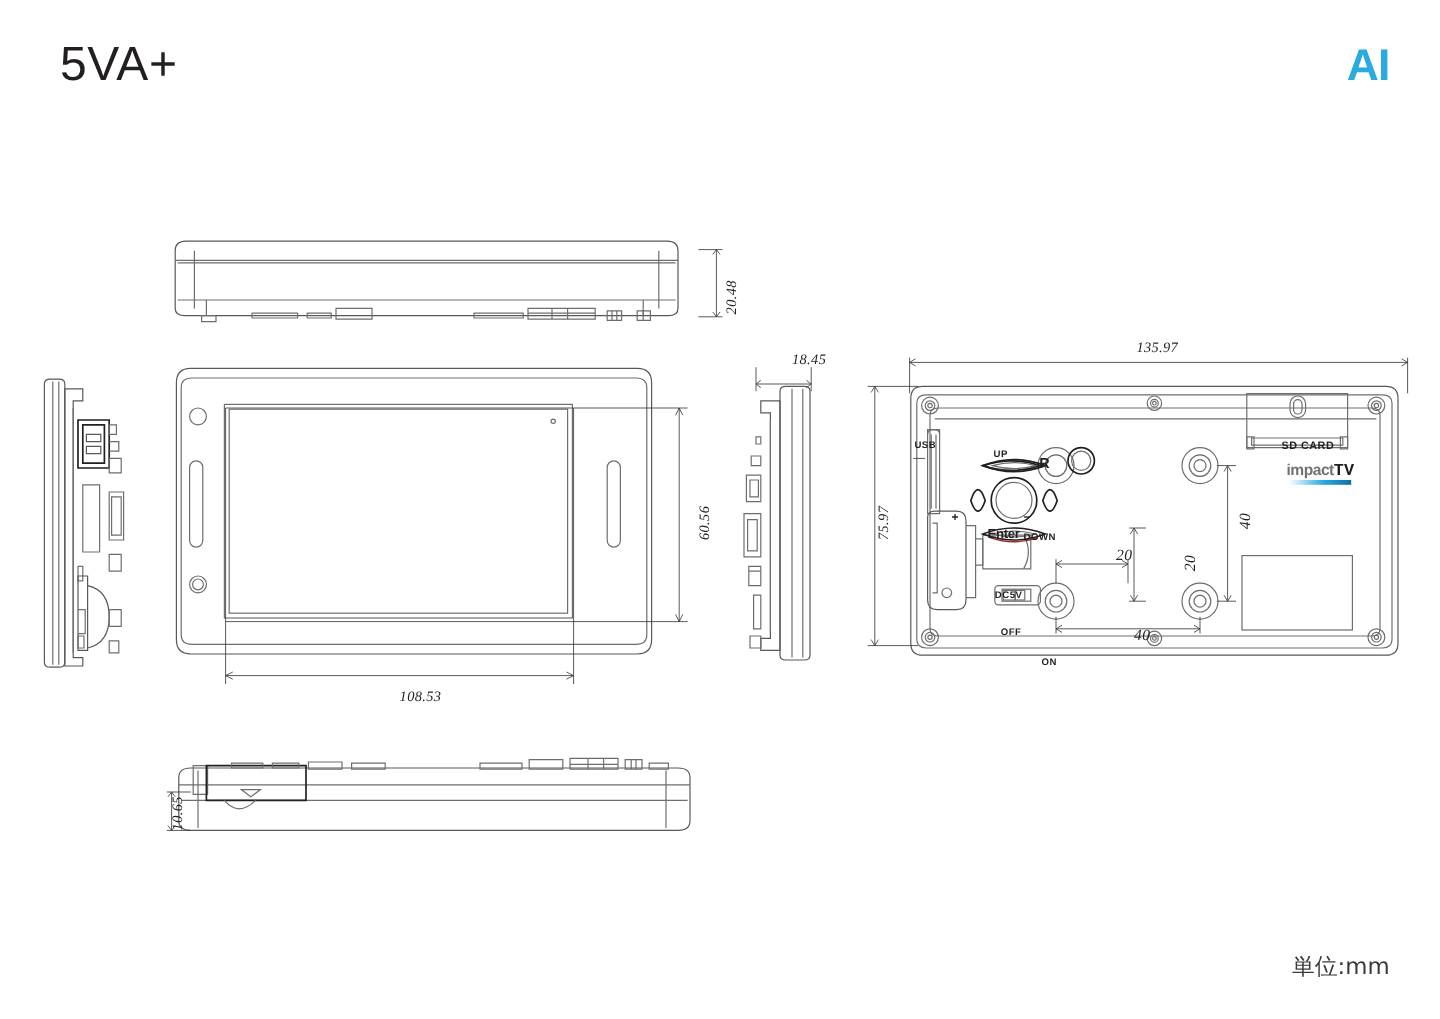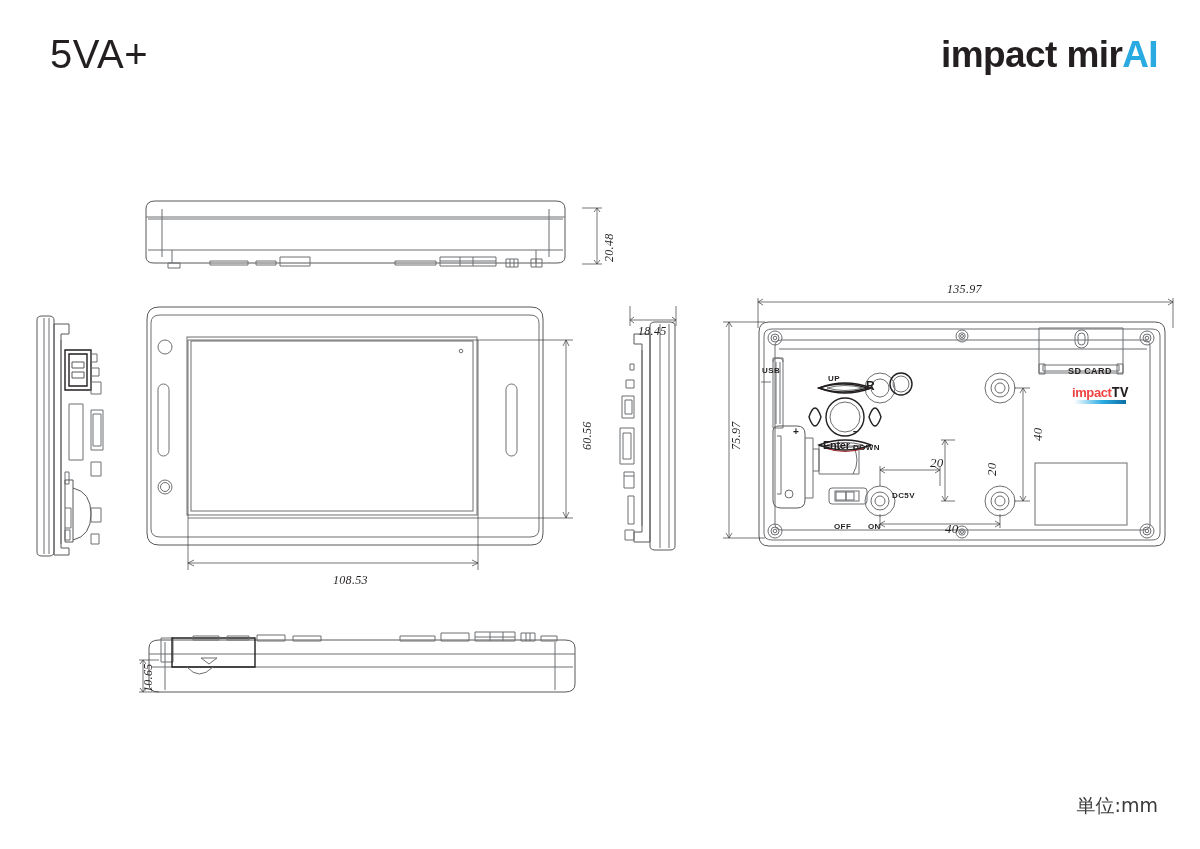--- a/index.html
+++ b/index.html
@@ -43,21 +43,20 @@
   .ln-d{fill:none;stroke:#6d6e71;stroke-width:1;}
   .ln-k{fill:none;stroke:#231f20;stroke-width:1.4;}
   .dimline{fill:none;stroke:#3a3a3a;stroke-width:0.7;}
 </style>
 </head>
 <body>
 
 <div class="abs" id="model-title">5VA+</div>
 
 <div class="abs" id="brand-logo">
-  <span class="blk">impact mir</span>
   <span class="blu">AI</span>
 </div>
 
 <div class="abs" style="left:140px;top:195px;">
   <svg width="450" height="90" viewBox="0 0 450 90">
     <path class="ln" d="M6,14 q0,-8 9,-8 L416,6 q9,0 9,8 L425,62 q0,6 -8,6 L14,68 q-8,0 -8,-6 Z" fill="#ffffff"></path>
     <path class="ln-d" d="M6,22 L425,22"></path>
     <path class="ln-d" d="M8,24 L423,24"></path>
     <path class="ln-d" d="M8,55 L423,55"></path>
     <path class="ln-d" d="M22,14 L22,62"></path>
@@ -186,21 +185,21 @@
 </div>
 <div class="abs" style="left:620px;top:300px;">
   <svg width="80" height="30" viewBox="0 0 80 30">
     <path class="dimline" d="M10,6 L10,26"></path>
     <path class="dimline" d="M56,6 L56,26"></path>
     <path class="dimline" d="M10,20 L56,20"></path>
     <path class="dimline" d="M14,17 L10,20 L14,23"></path>
     <path class="dimline" d="M52,17 L56,20 L52,23"></path>
   </svg>
 </div>
-<div class="dim" style="left:638px;top:292px;margin-top:32px;">18.45</div>
+<div class="dim" style="left:660px;top:292px;">18.45</div>
 
 <div class="abs" style="left:145px;top:622px;">
   <svg width="450" height="80" viewBox="0 0 450 80">
     <path class="ln" d="M4,26 q0,-8 10,-8 L420,18 q10,0 10,8 L430,62 q0,8 -10,8 L14,70 q-10,0 -10,-8 Z" fill="#ffffff"></path>
     <path class="ln-d" d="M4,32 L430,32"></path>
     <path class="ln-d" d="M6,45 L428,45"></path>
     <path class="ln-d" d="M20,20 L20,68"></path>
     <path class="ln-d" d="M410,20 L410,68"></path>
 
     <path class="ln-d" d="M16,16 L28,16 L28,40 L16,40 Z" fill="#ffffff"></path>
@@ -349,35 +348,35 @@
 
       <circle class="ln-k" cx="146" cy="66" r="11" fill="#ffffff"></circle>
       <circle class="ln-d" cx="146" cy="66" r="8" fill="#ffffff"></circle>
     </g>
 
     <path class="dimline" d="M16,64 L6,64"></path>
   </svg>
 </div>
 
 <div class="silk" style="left:762px;top:366px;">USB</div>
-<div class="silk" style="left:880px;top:491px;padding-left:12px;">DC5V</div>
+<div class="silk" style="left:829px;top:491px;">DC5V</div>
 <div class="silk" style="left:834px;top:522px;">OFF</div>
-<div class="silk" style="left:868px;top:522px;">ON</div>
+<div class="silk" style="left:868px;top:547px;">ON</div>
 <div class="silk" style="left:1068px;top:366px;font-size:9px;">SD  CARD</div>
 
 <div class="silk" style="left:828px;top:374px;font-size:8px;color:#231f20;">UP</div>
 <div class="silk" style="left:853px;top:443px;font-size:8px;">DOWN</div>
 <div class="silk" style="left:793px;top:426px;font-size:10px;">+</div>
 <div class="silk" style="left:853px;top:426px;font-size:10px;">−</div>
 <div class="silk" style="left:823px;top:425px;font-size:11px;letter-spacing:-0.3px;margin-top:14px;">Enter</div>
 <div class="silk" style="left:866px;top:379px;font-size:12px;font-style:normal;">R</div>
 
 <div class="abs" style="left:1072px;top:383px;">
   <div style="position:relative;display:inline-block;">
-    <span style="font-family:'Liberation Sans',sans-serif;font-weight:700;font-size:13px;color:#ef4444;letter-spacing:-0.4px;margin-top:48px;">impact</span><span style="font-family:Liberation Mono, monospace;font-weight:700;font-size:14px;color:#231f20;">TV</span>
+    <span style="font-family:'Liberation Sans',sans-serif;font-weight:700;font-size:13px;color:#737373;letter-spacing:-0.4px;margin-top:48px;">impact</span><span style="font-family:Liberation Mono, monospace;font-weight:700;font-size:14px;color:#231f20;">TV</span>
     <div style="position:absolute;left:2px;bottom:-3px;width:52px;height:4px;
                 background:linear-gradient(90deg,#ffffff 0%,#29ABE2 55%,#0d6fa3 100%);"></div>
   </div>
 </div>
 
 <div class="abs" style="left:748px;top:288px;">
   <svg width="440" height="40" viewBox="0 0 440 40">
     <path class="dimline" d="M10,10 L10,40"></path>
     <path class="dimline" d="M425,10 L425,40"></path>
     <path class="dimline" d="M10,14 L425,14"></path>

